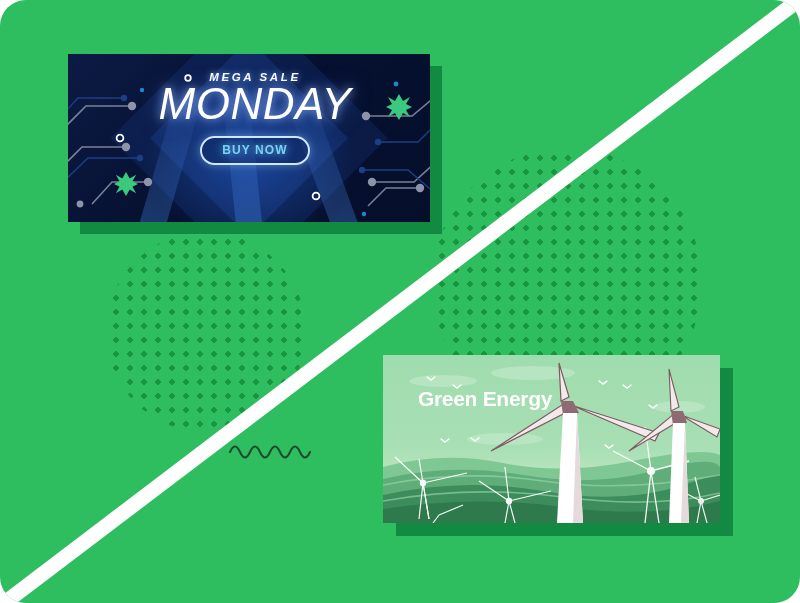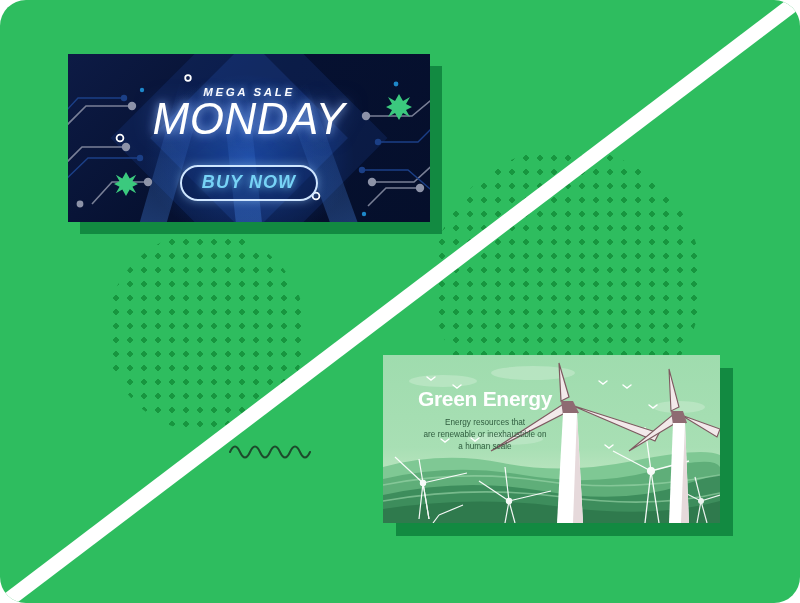--- a/index.html
+++ b/index.html
@@ -72,24 +72,24 @@
     width: 26px; height: 150px;
     background: linear-gradient(to top, rgba(80,150,255,0.30), rgba(80,150,255,0));
   }
   #beam-a { transform: translateX(-90px) rotate(16deg); }
   #beam-b { transform: translateX(-20px) rotate(-6deg); }
   #beam-c { transform: translateX(58px) rotate(-20deg); }
 
   #circuits { position: absolute; left: 0; top: 0; width: 362px; height: 168px; }
 
   .cyber-inner {
-    position: absolute; left: 0; top: 0;
+    position: absolute; left: 6px; top: 0;
     width: 362px; height: 168px;
     display: flex; flex-direction: column; align-items: center;
-    padding-top: 32px; box-sizing: border-box;
+    padding-top: 17px; box-sizing: border-box;
   }
   #mega-sale {
     color: #ffffff;
     font-size: 11.5px;
     font-weight: bold;
     font-style: italic;
     letter-spacing: 2.6px;
     text-shadow: 0 0 7px rgba(140,190,255,0.85);
   }
   #cyber-word {
@@ -108,29 +108,28 @@
   #monday-word {
     margin-top: -4px;
     font-size: 44px;
     font-weight: normal;
     font-style: italic;
     letter-spacing: 0.5px;
     color: #ffffff;
     text-shadow: 0 0 10px rgba(150,190,255,0.85), 0 0 22px rgba(90,140,255,0.6);
   }
   #buy-now-button {
-    margin-top: 21px;
+    margin-top: 7px;
     padding: 5px 20px 6px;
     border: 2px solid #cfe6ff;
     border-radius: 20px;
     background: rgba(10,30,80,0.35);
     color: #77d3f6;
-    font-size: 18px;
+    font-size: 12px;
     font-weight: bold;
-    font-style: italic;
     letter-spacing: 1.1px;
     text-shadow: 0 0 8px rgba(120,210,250,0.9);
     box-shadow: 0 0 10px rgba(160,210,255,0.45);
     cursor: pointer;
   }
 
   .xmark { position: absolute; }
   #x-right { right: 18px; top: 40px; }
   #x-left  { left: 46px; top: 118px; }
 
@@ -310,19 +309,16 @@
         <path d="M246 96 L292 58 L296 66 Z" fill="#f2e9ea" stroke="#7d5a60" stroke-width="1.1"></path>
         <path d="M298 60 L337 74 L334 82 Z" fill="#f2e9ea" stroke="#7d5a60" stroke-width="1.1"></path>
         <path d="M288 56 L300 56 L304 68 L290 70 Z" fill="#8e6b72"></path>
         <path d="M290 68 L302 68 L306 168 L286 168 Z" fill="#ffffff"></path>
         <path d="M302 68 L306 168 L298 168 Z" fill="#e6d9db"></path>
       </g>
     </svg>
 
     <div class="energy-text">
       <div id="energy-title">Green Energy</div>
-      <div id="energy-sub">Energy resources that
-are renewable or inexhaustible on
-a human scale</div>
     </div>
   </div>
 
 </div>
 
 </body></html>

